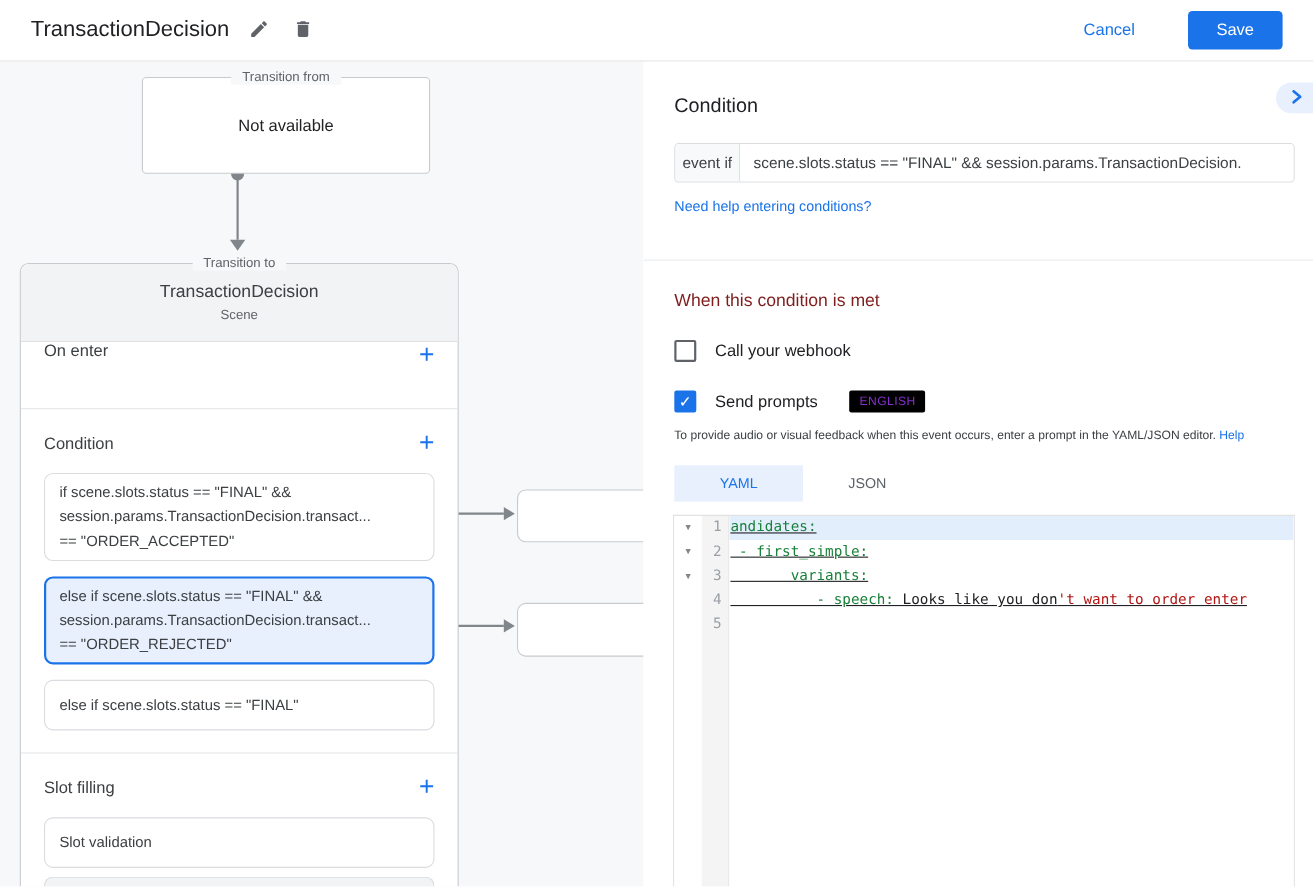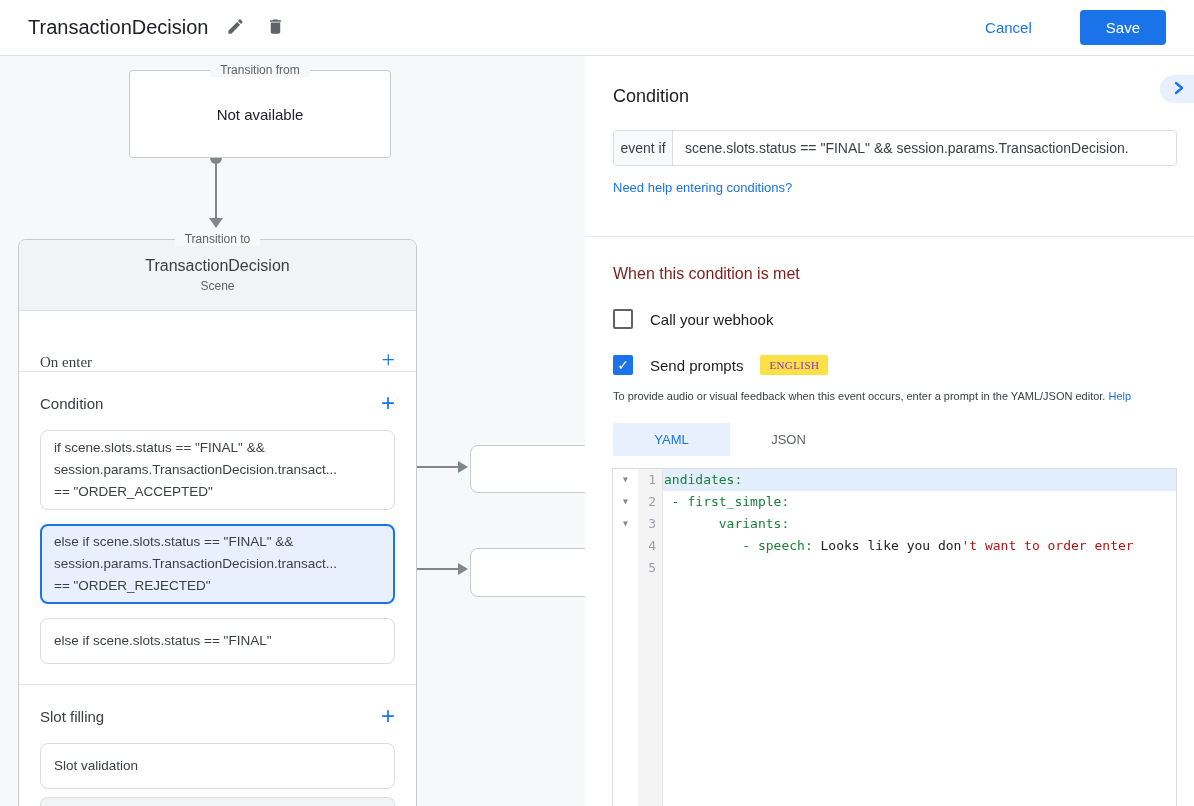--- a/index.html
+++ b/index.html
@@ -32,22 +32,22 @@
   .tfrom-content { display:flex; align-items:center; justify-content:center; height:100%;
     font-size:15px; color:#202124; }
 
   
   .scene-card { position:absolute; left:18px; top:183px; width:399px; height:640px; background:#fff;
     border:1px solid #c8cacd; border-radius:8px; }
   .scene-header { height:71px; background:#f1f3f4; border-bottom:1px solid #e0e0e0;
     border-radius:8px 8px 0 0; display:flex; flex-direction:column; align-items:center; justify-content:center; gap:4px; }
   .scene-title { font-size:16px; color:#3c4043; }
   .scene-subtitle { font-size:12px; color:#5f6368; }
-  .sec-row { display:flex; align-items:flex-end; justify-content:space-between; padding:0 21px; height:61px;
-    border-bottom:1px solid #e4e6e8;font-family:Liberation Serif, serif; }
+  .sec-row { display:flex; align-items:flex-start; justify-content:space-between; padding:0 21px; height:61px;
+    border-bottom:1px solid #e4e6e8; }
   .sec-label { font-size:15px; color:#3c4043; }
   .add-btn { background:none; border:none; color:#1a73e8; font-size:24px; font-weight:300;
     cursor:pointer; line-height:1; font-family:inherit; }
   .sec-block { padding:16px 21px 20px 21px; border-bottom:1px solid #e4e6e8; }
   .sec-block.last { border-bottom:none; }
   .sec-head { display:flex; align-items:center; justify-content:space-between; height:30px; margin-bottom:12px; }
   .card-list { display:flex; flex-direction:column; gap:14px; }
   .cond-card { background:#fff; border:1px solid #dadce0; border-radius:8px; padding:6px 13px;
     font-size:13.5px; line-height:22px; color:#3c4043; cursor:pointer; }
   .cond-card.single { padding:11px 13px; }
@@ -75,39 +75,39 @@
   .help-link { display:inline-block; margin-top:14px; font-size:13px; color:#1a73e8;
     text-decoration:none; margin-bottom:41px; }
   .panel-hr { border:none; border-top:1px solid #e8eaed; }
   .p-body { padding:28px 17px 0 28px; }
   .when-title { font-size:16px; font-weight:400; color:#7f1d1d; }
   .check-row { display:flex; align-items:center; margin-top:26px; }
   .checkbox { width:20px; height:20px; border:2px solid #5f6368; border-radius:2px; background:#fff;
     flex:none; cursor:pointer; display:flex; align-items:center; justify-content:center; }
   .checkbox.checked { background:#1a73e8; border-color:#1a73e8; color:#fff; font-size:14px; }
   .check-label { font-size:15px; font-weight:500; color:#202124; margin-left:17px; }
-  .lang-badge { margin-left:17px; background:#fde047; color:#8430ce; font-size:11px; font-weight:500;
-    letter-spacing:.4px; padding:4px 9px; border-radius:2px;font-family:Liberation Serif, serif; }
+  .lang-badge { margin-left:29px; background:#000000; color:#8430ce; font-size:11px; font-weight:500;
+    letter-spacing:.4px; padding:4px 9px; border-radius:2px; }
   .feedback-text { margin-top:13px; font-size:11px; line-height:17px; color:#3c4043; max-width:556px; }
   .inline-link { color:#1a73e8; text-decoration:none; }
   .tabs { display:flex; margin-top:18px; }
   .tab { width:117px; height:33px; border:none; background:#fff; font-family:inherit; font-size:13px;
     font-weight:500; color:#5f6368; cursor:pointer; }
   .tab.active { background:#e8f0fe; color:#1a73e8; }
 
   
   .editor { margin-top:12px; margin-left:-1px; width:565px; height:345px; border:1px solid #dcdcdc;
     border-bottom:none; display:flex; font-family:"DejaVu Sans Mono", monospace; font-size:13px; }
   .fold-col { width:25px; flex:none; background:#fff; }
   .gutter-col { width:25px; flex:none; background:#f4f4f4; border-right:1px solid #e6e6e6; }
   .code-col { flex:1; background:#fff; overflow:hidden; }
   .ed-line { height:22px; line-height:22px; }
   .fold-cell { text-align:center; color:#80868b; font-size:8px; cursor:pointer; }
   .num-cell { text-align:right; padding-right:6px; color:#9aa0a6; }
-  .code-cell { white-space:pre; padding-left:1px; color:#202124; }
+  .code-cell { white-space:pre; padding-left:1px; color:#202124;text-decoration:underline; }
   .code-cell.hl { background:#e3eefd; }
   .seg-key { color:#188038; }
   .seg-plain { color:#202124; }
   .seg-string { color:#b31412; }
 </style>
 </head>
 <body>
 
 <header class="topbar">
   <div class="topbar-left">

